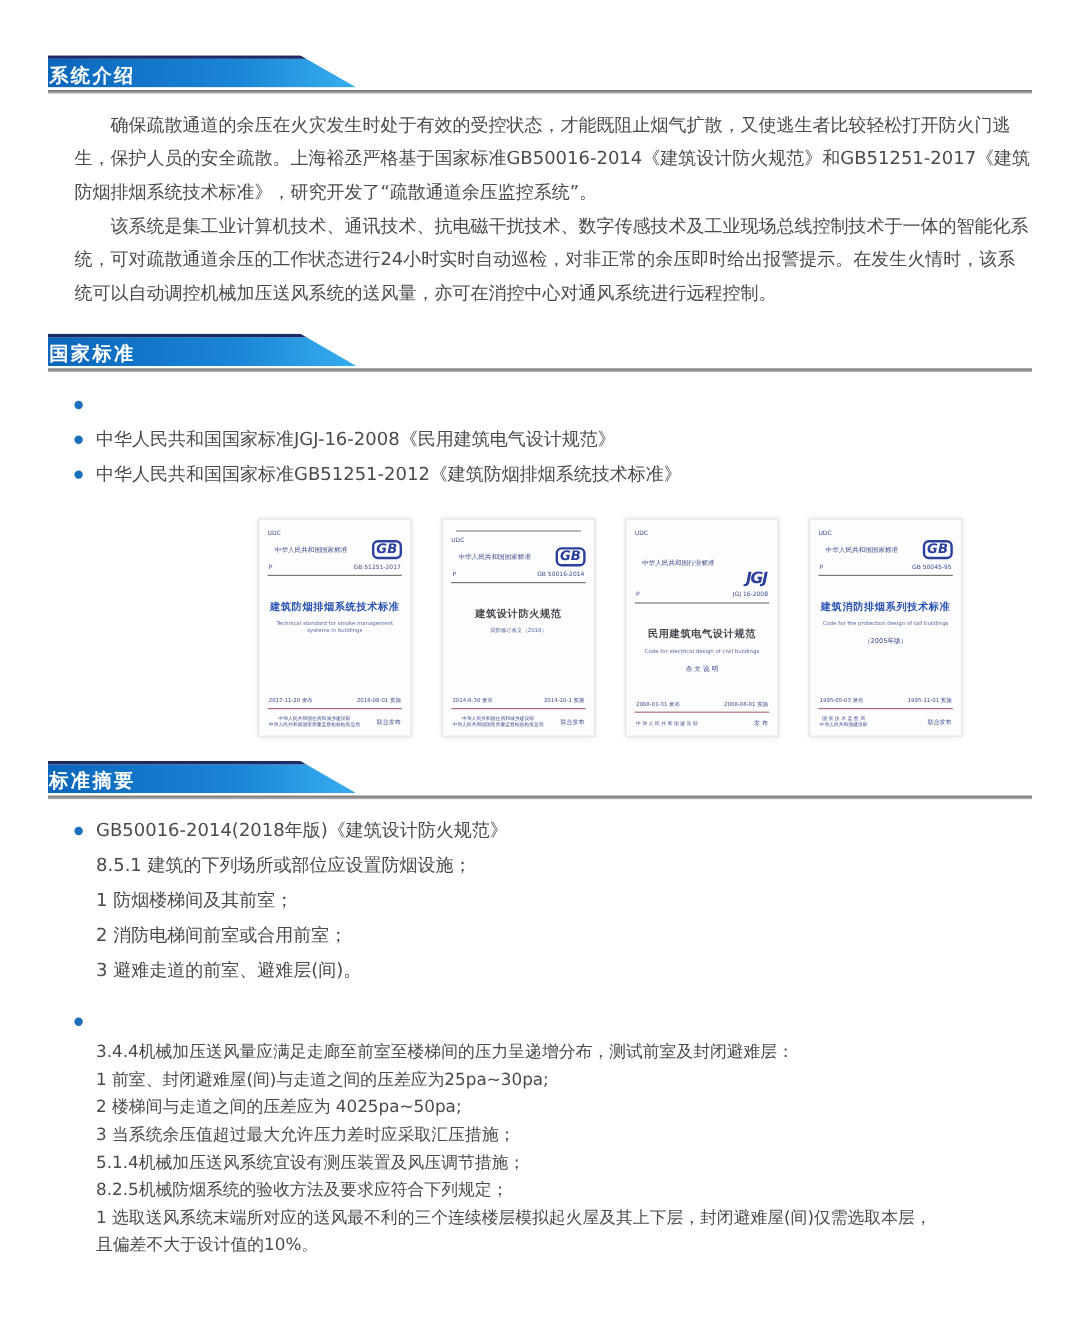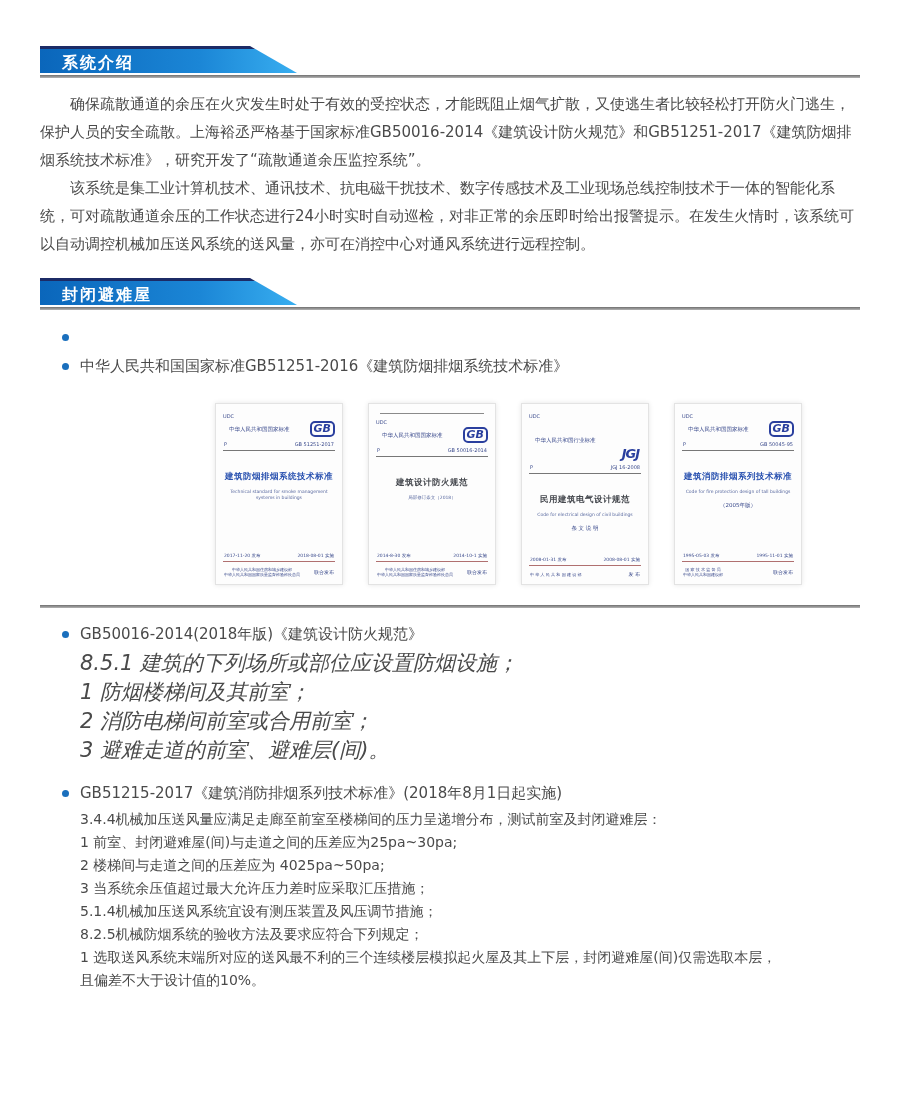--- a/index.html
+++ b/index.html
@@ -5,29 +5,29 @@
   html,body{margin:0;padding:0;background:#fff;}
   body{
     width:900px;min-height:1113px;box-sizing:border-box;
     padding:46px 40px 30px;
     font-family:"DejaVu Sans","Liberation Sans",sans-serif;
     color:#4a4a4a;
   }
   
   .banner{
     width:257px;height:27px;line-height:27px;box-sizing:border-box;
-    padding-left:22px;letter-spacing:2px;
+    padding-left:1px;letter-spacing:2px;
     color:#fff;font-size:16px;font-weight:bold;
     border-top:3px solid #1c2b66;
     background:linear-gradient(90deg,#0a66bb 0%,#1b86d6 62%,#38aef0 100%);
     clip-path:polygon(0 0,210px 0,257px 100%,0 100%);
   }
   .rule{height:3px;margin-top:2px;background:linear-gradient(180deg,#6f6f6f,#b5b5b5);}
   
-  .intro-text{margin-top:12px;}
+  .intro-text{margin-top:12px;margin-left:22px;}
   .intro-text p{margin:0;font-size:15px;line-height:28px;text-indent:2em;color:#4a4a4a;}
   
   .std-list{margin:13px 0 0 22px;}
   .std-item{display:flex;align-items:center;height:29px;font-size:15px;}
   .dot{width:7px;height:7px;border-radius:50%;background:#1a6fbd;margin-right:11px;flex:0 0 auto;}
   
   .covers-row{display:flex;gap:25px;margin:10px 0 0 175px;}
   .cover{
     width:128px;height:182px;box-sizing:border-box;
     background:#fdfdfd;border:1px solid #e3e3e3;
@@ -54,51 +54,55 @@
   .c-dates{display:flex;justify-content:space-between;font-size:4.5px;
            border-bottom:1px solid #b07070;padding:0 1px 3px;}
   .c-footer{display:flex;justify-content:space-between;align-items:center;margin-top:5px;padding:0 1px;}
   .c-f-left{font-size:4px;line-height:5px;white-space:pre-line;text-align:center;}
   .c-f-right{font-size:5px;}
   
   .sec-gap{margin-top:20px;}
   .covers-gap{margin-top:22px;}
   .summary-list{margin:12px 0 12px 22px;}
   .sum-head{display:flex;align-items:center;font-size:15px;height:29px;}
-  .block-1 .sum-line{font-size:21px;line-height:29px;font-style:italic;}
+  .block-1 .sum-line{font-size:15px;line-height:29px;}
   .block-2{margin-top:14px;}
   .block-2 .sum-line{font-size:14px;line-height:23px;}
   .sum-line{padding-left:18px;color:#4a4a4a;}
 </style>
 </head>
 <body>
 
 <div>
   <div class="banner">
     <span>系统介绍</span>
   </div>
   <div class="rule"></div>
   <div class="intro-text">
     <p>确保疏散通道的余压在火灾发生时处于有效的受控状态，才能既阻止烟气扩散，又使逃生者比较轻松打开防火门逃生，保护人员的安全疏散。上海裕丞严格基于国家标准GB50016-2014《建筑设计防火规范》和GB51251-2017《建筑防烟排烟系统技术标准》，研究开发了“疏散通道余压监控系统”。</p>
     <p>该系统是集工业计算机技术、通讯技术、抗电磁干扰技术、数字传感技术及工业现场总线控制技术于一体的智能化系统，可对疏散通道余压的工作状态进行24小时实时自动巡检，对非正常的余压即时给出报警提示。在发生火情时，该系统可以自动调控机械加压送风系统的送风量，亦可在消控中心对通风系统进行远程控制。</p>
   </div>
 </div>
 
 <div class="sec-gap">
   <div class="banner">
-    <span>封闭避难屋</span>
+    <span>国家标准</span>
   </div>
   <div class="rule"></div>
   <div class="std-list">
     <div class="std-item">
       <span class="dot"></span>
     </div>
     <div class="std-item">
       <span class="dot"></span>
-      <span>中华人民共和国国家标准GB51251-2016《建筑防烟排烟系统技术标准》</span>
+      <span>中华人民共和国国家标准JGJ-16-2008《民用建筑电气设计规范》</span>
+    </div>
+    <div class="std-item">
+      <span class="dot"></span>
+      <span>中华人民共和国国家标准GB51251-2012《建筑防烟排烟系统技术标准》</span>
     </div>
   </div>
 
   <div class="covers-row covers-gap">
 
     <div class="cover">
 
       <div class="c-udc">UDC</div>
       <div class="c-head">
         <div class="c-org">中华人民共和国国家标准</div>
@@ -197,38 +201,40 @@
         <div class="c-f-left">国 家 技 术 监 督 局
 中华人民共和国建设部</div>
         <div class="c-f-right">联合发布</div>
       </div>
     </div>
 
   </div>
 </div>
 
 <div class="sec-gap">
+  <div class="banner">
+    <span>标准摘要</span>
+  </div>
   <div class="rule"></div>
 
   <div class="summary-list">
     <div class="sum-block block-1">
       <div class="sum-head">
         <span class="dot"></span>
         <span>GB50016-2014(2018年版)《建筑设计防火规范》</span>
       </div>
       <div class="sum-line">8.5.1 建筑的下列场所或部位应设置防烟设施；</div>
       <div class="sum-line">1 防烟楼梯间及其前室；</div>
       <div class="sum-line">2 消防电梯间前室或合用前室；</div>
       <div class="sum-line">3 避难走道的前室、避难层(间)。</div>
     </div>
 
     <div class="sum-block block-2">
       <div class="sum-head">
         <span class="dot"></span>
-        <span>GB51215-2017《建筑消防排烟系列技术标准》(2018年8月1日起实施)</span>
       </div>
       <div class="sum-line">3.4.4机械加压送风量应满足走廊至前室至楼梯间的压力呈递增分布，测试前室及封闭避难层：</div>
       <div class="sum-line">1 前室、封闭避难屋(间)与走道之间的压差应为25pa~30pa;</div>
       <div class="sum-line">2 楼梯间与走道之间的压差应为 4025pa~50pa;</div>
       <div class="sum-line">3 当系统余压值超过最大允许压力差时应采取汇压措施；</div>
       <div class="sum-line">5.1.4机械加压送风系统宜设有测压装置及风压调节措施；</div>
       <div class="sum-line">8.2.5机械防烟系统的验收方法及要求应符合下列规定；</div>
       <div class="sum-line">1 选取送风系统末端所对应的送风最不利的三个连续楼层模拟起火屋及其上下层，封闭避难屋(间)仅需选取本层，</div>
       <div class="sum-line">且偏差不大于设计值的10%。</div>
     </div>

